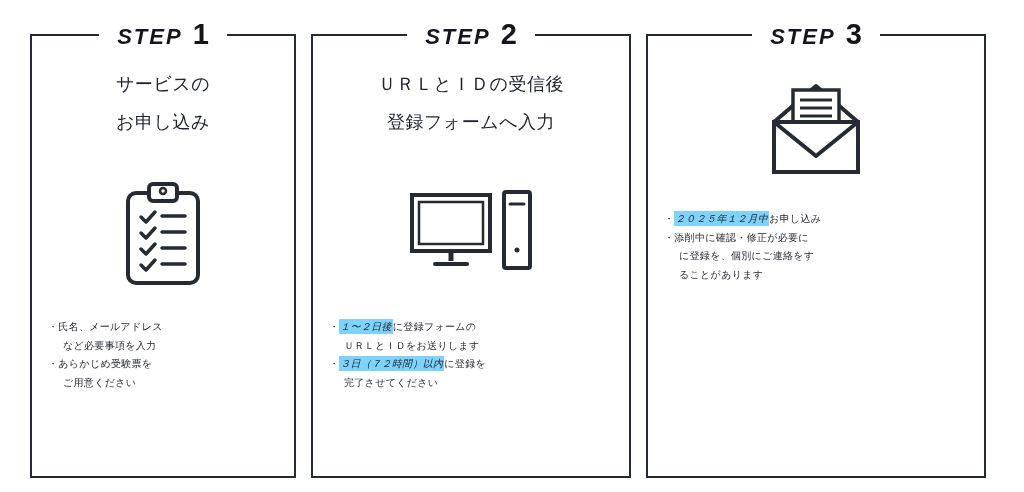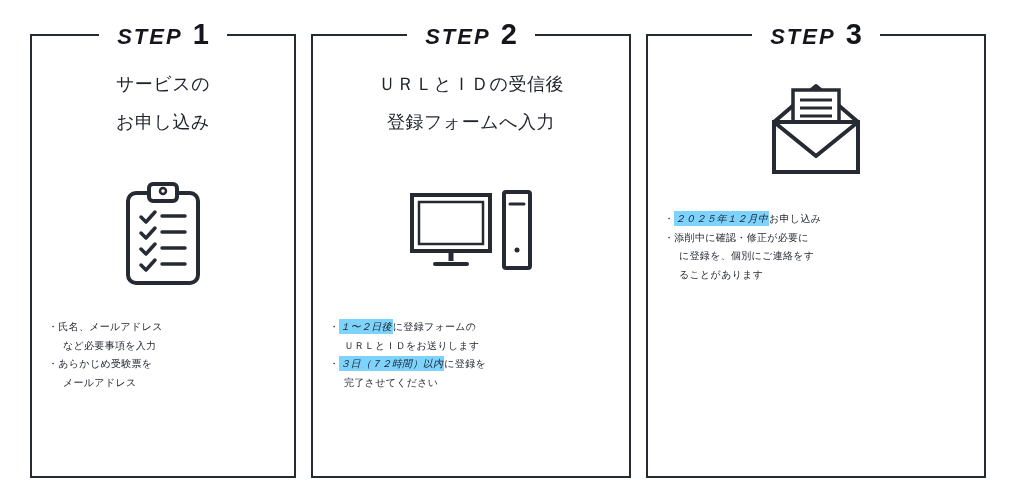--- a/index.html
+++ b/index.html
@@ -122,21 +122,21 @@
         <path class="stroke" d="M20 69 l5 5 9 -10" stroke-width="3.5" stroke-linecap="round" stroke-linejoin="round"></path>
         <line x1="41" y1="68" x2="64" y2="68" stroke="#262a33" stroke-width="3.5" stroke-linecap="round"></line>
         <path class="stroke" d="M20 85 l5 5 9 -10" stroke-width="3.5" stroke-linecap="round" stroke-linejoin="round"></path>
         <line x1="41" y1="84" x2="64" y2="84" stroke="#262a33" stroke-width="3.5" stroke-linecap="round"></line>
       </svg>
     </div>
     <div class="bullets">
         <div class="bullet-line"><span>・氏名、メールアドレス</span></div>
         <div class="bullet-line indent"><span>など必要事項を入力</span></div>
         <div class="bullet-line"><span>・あらかじめ受験票を</span></div>
-        <div class="bullet-line indent"><span>メールアドレス</span></div>
+        <div class="bullet-line indent"><span>ご用意ください</span></div>
       </div>
   </section>
 
   <section class="card card-2">
     <div class="step-header">
       <span class="step-header-inner">
         <span class="step-label">STEP</span>
         <span class="step-number">2</span>
       </span>
     </div>

